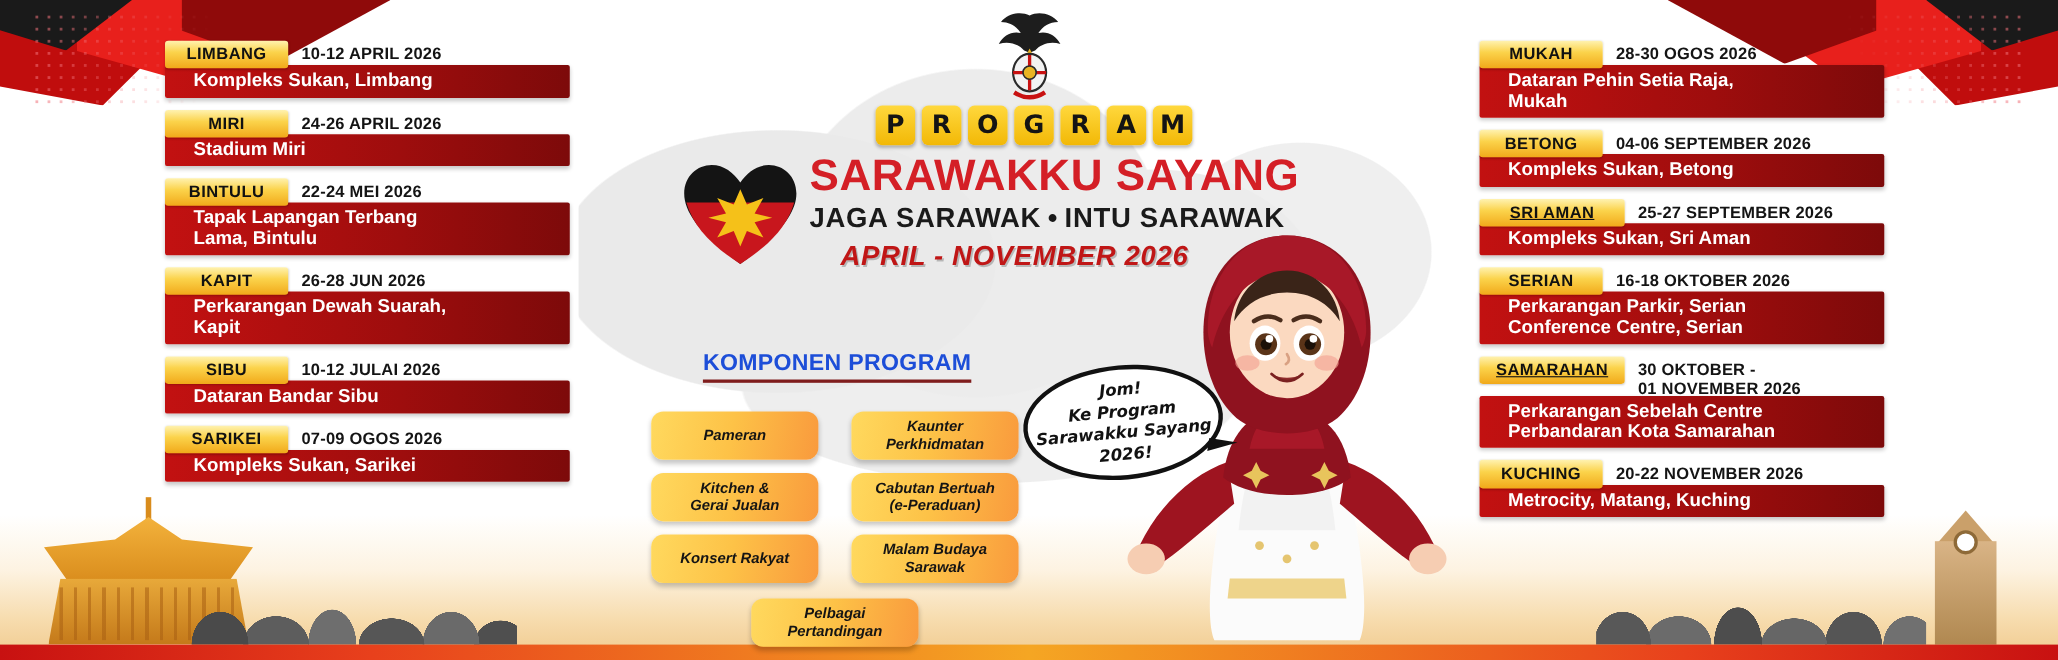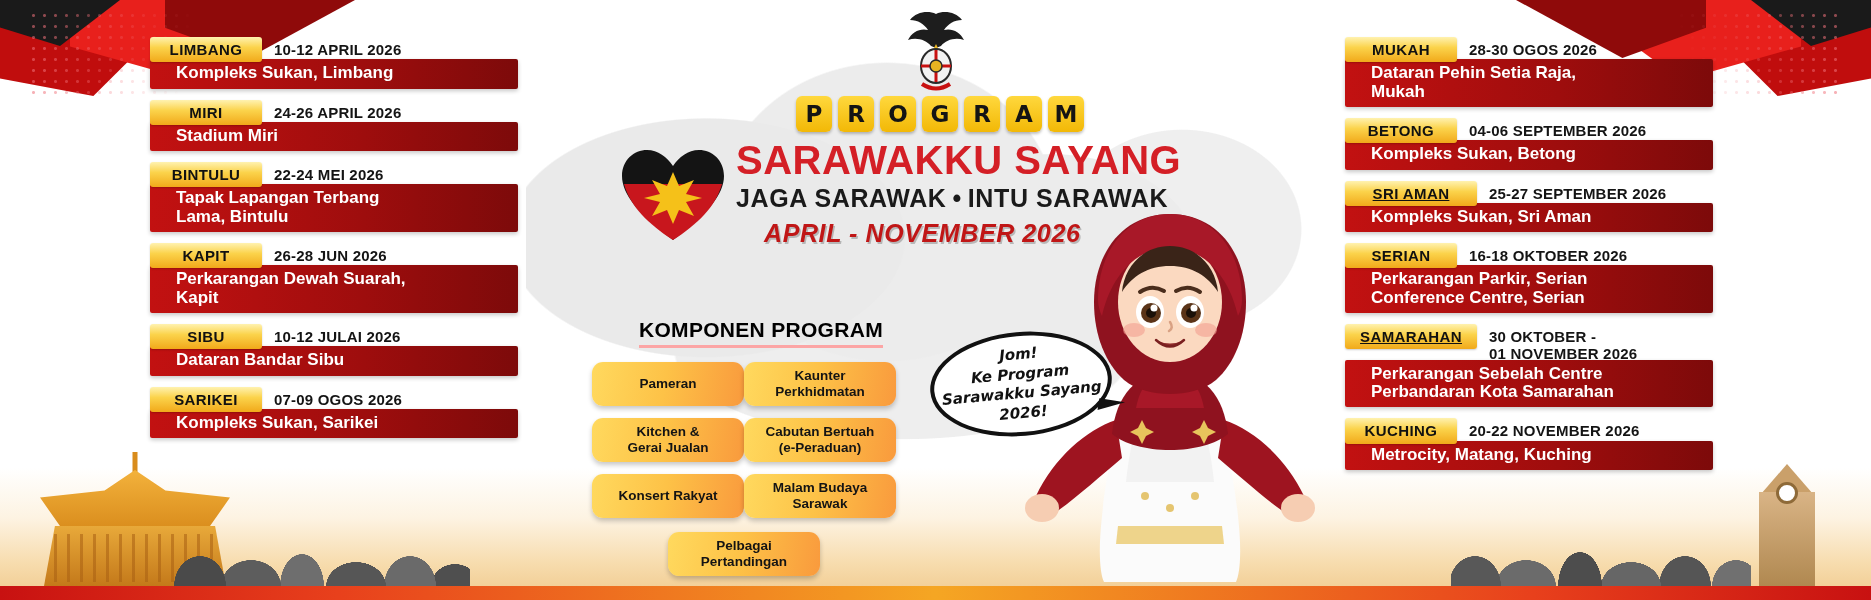--- a/index.html
+++ b/index.html
@@ -171,27 +171,27 @@
   .period {
     font-size:25px; font-weight:bold; font-style:italic; color:#c01616;
     letter-spacing:.6px; margin-top:6px; padding-left:28px;
     text-shadow:1.5px 1.5px 0 rgba(0,0,0,.22);
     white-space:nowrap;
   }
 
   
   .komponen { position:absolute; left:592px; top:318px; width:330px; }
   .komponen-title {
-    font-size:21px; font-weight:bold; color:#000000; letter-spacing:.3px;
-    text-align:center; padding-bottom:3px; border-bottom:3px solid #fca5a5;
+    font-size:21px; font-weight:bold; color:#1d4ed8; letter-spacing:.3px;
+    text-align:center; padding-bottom:3px; border-bottom:3px solid #7f1d1d;
     display:inline-block; margin-left:8px;
   }
   .pill-grid {
-    margin-top:14px; display:grid; grid-template-columns:152px 152px;
-    gap:12px 0; justify-content:start;
+    margin-top:26px; display:grid; grid-template-columns:152px 152px;
+    gap:12px 30px; justify-content:start;font-style:italic;
   }
   .pill {
     background:linear-gradient(100deg,#ffd95e 0%,#fdc247 48%,#f99a3d 100%);
     border-radius:11px; min-height:44px;
     display:flex; align-items:center; justify-content:center; text-align:center;
     font-size:13.5px; font-weight:bold; color:#141414; line-height:1.15;
     padding:6px 8px; white-space:pre-line;
     box-shadow:0 3px 5px rgba(0,0,0,.22);
   }
   .pill.last { grid-column:1 / span 2; width:152px; justify-self:center; margin-top:2px; }

